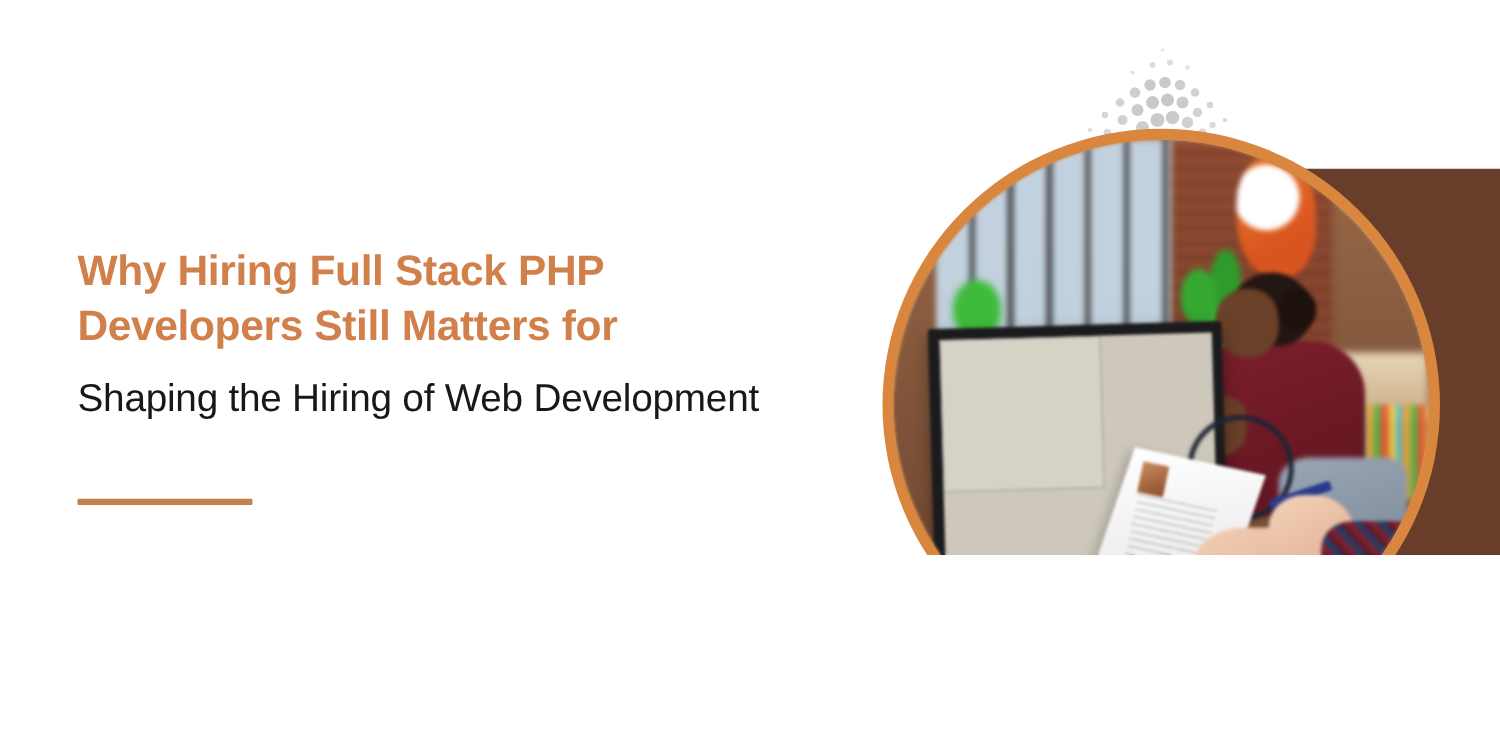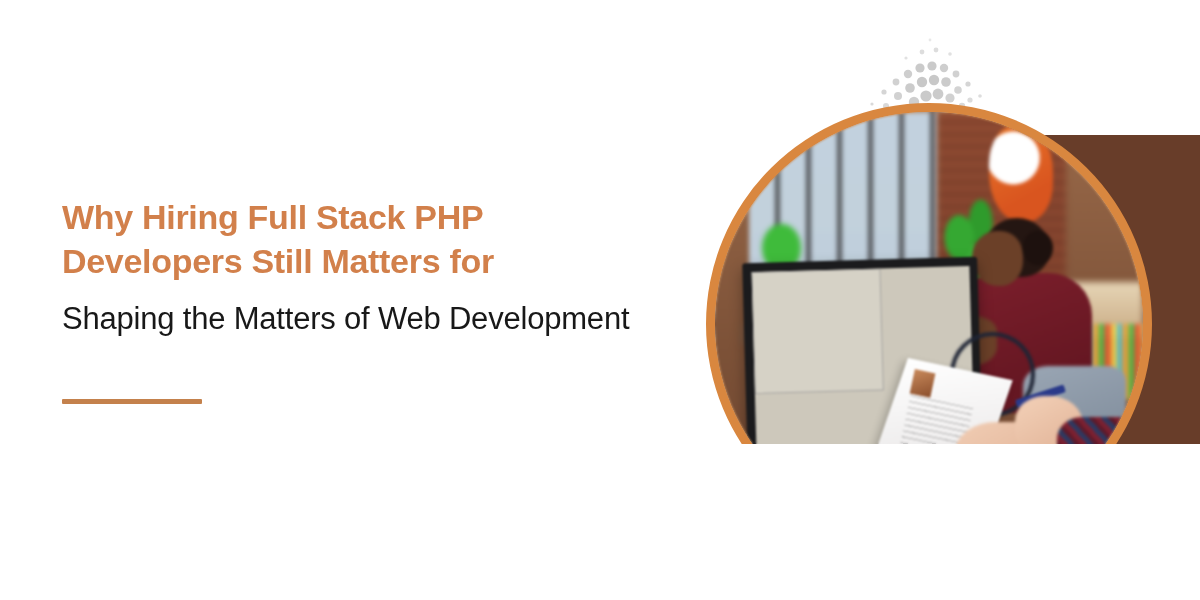--- a/index.html
+++ b/index.html
@@ -423,17 +423,17 @@
       <div class="ph-hand1"></div>
       <div class="ph-hand2"></div>
       <div class="ph-sleeve"></div>
 
       <div class="ph-blur-all"></div>
     </div>
   </div>
 
   <div class="text-block">
     <h1 class="headline-accent">Why Hiring Full Stack PHP Developers Still Matters for</h1>
-    <h2 class="headline-sub">Shaping the Matters of Web Development</h2>
+    <h2 class="headline-sub">Shaping the Hiring of Web Development</h2>
   </div>
   <div class="accent-rule"></div>
 
 </div>
 
 </body></html>

